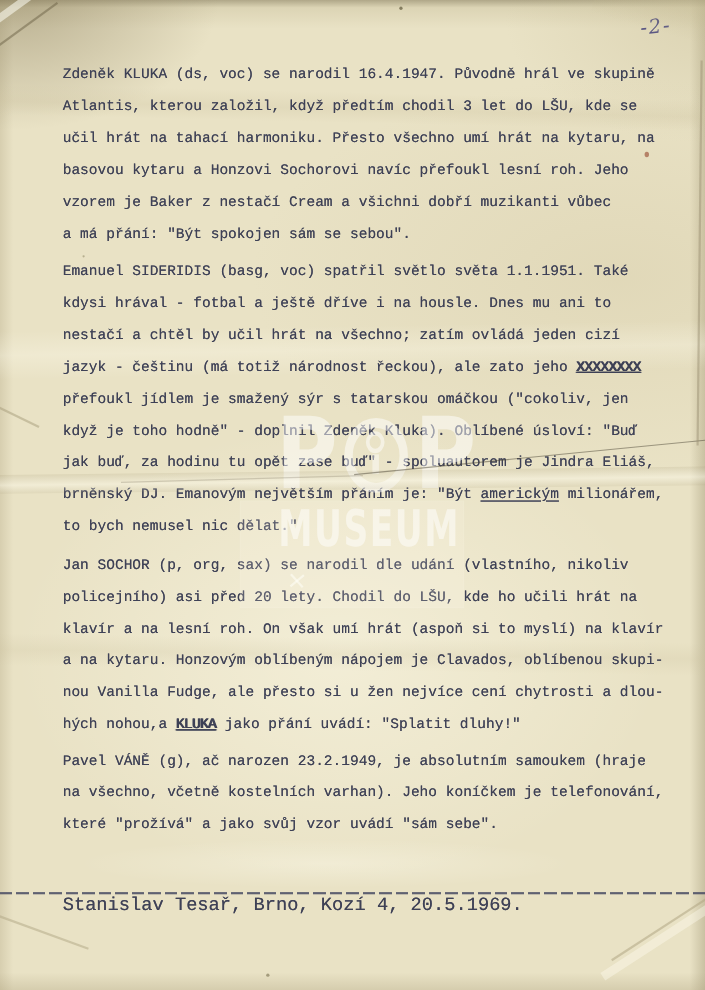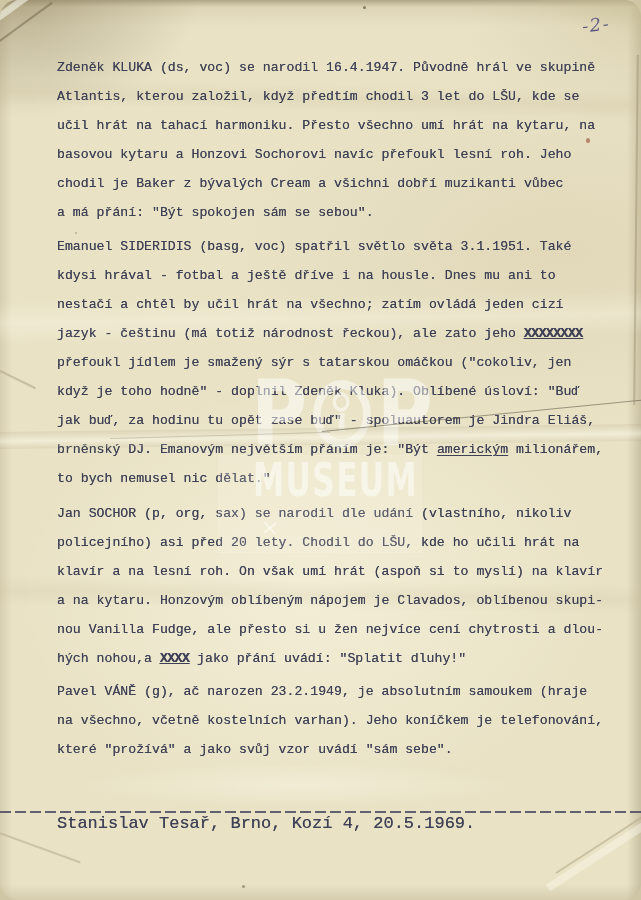--- a/index.html
+++ b/index.html
@@ -9,21 +9,20 @@
       radial-gradient(ellipse 420px 300px at 48% 66%, rgba(255,252,236,.45), rgba(255,252,236,0) 70%),
       radial-gradient(ellipse 480px 260px at 88% 28%, rgba(206,194,156,.30), rgba(206,194,156,0) 70%),
       radial-gradient(ellipse 300px 190px at 2% 0%, rgba(137,125,92,.50), rgba(137,125,92,0) 62%),
       radial-gradient(ellipse 260px 160px at 100% 2%, rgba(196,186,148,.35), rgba(196,186,148,0) 70%),
       linear-gradient(180deg, rgba(128,118,86,.55) 0px, rgba(186,176,138,.28) 7px, rgba(0,0,0,0) 26px),
       linear-gradient(0deg, rgba(168,156,120,.30) 0px, rgba(0,0,0,0) 16px),
       linear-gradient(90deg, rgba(168,156,120,.28) 0px, rgba(0,0,0,0) 12px),
       linear-gradient(270deg, rgba(148,138,104,.38) 0px, rgba(0,0,0,0) 14px),
       var(--paper,#e9e2c5);
     font-family:"Liberation Mono","DejaVu Sans Mono",monospace;
-    border-radius:17px;
   }
   
   .band{position:absolute;left:-10px;width:680px;pointer-events:none;z-index:1;}
   .band.b1{top:84px;height:28px;transform:rotate(1.3deg);
     background:linear-gradient(180deg,rgba(205,195,160,0) 0%,rgba(205,195,160,.28) 55%,rgba(205,195,160,0) 100%);}
   .band.b2{top:296px;height:44px;transform:rotate(-0.9deg);
     background:linear-gradient(180deg,rgba(255,252,238,0) 0%,rgba(255,252,238,.30) 50%,rgba(255,252,238,0) 100%);}
   .band.b3{top:580px;height:30px;transform:rotate(0.8deg);
     background:linear-gradient(180deg,rgba(203,193,158,0) 0%,rgba(203,193,158,.22) 50%,rgba(203,193,158,0) 100%);}
   .band.b4{top:755px;height:60px;
@@ -113,41 +112,41 @@
   <div class="band b3"></div>
   <div class="band b4"></div>
 
   <div class="pagenum">-2-</div>
 
   <div class="para p1">
       <div class="tl">Zdeněk KLUKA (ds, voc) se narodil 16.4.1947. Původně hrál ve skupině</div>
       <div class="tl">Atlantis, kterou založil, když předtím chodil 3 let do LŠU, kde se</div>
       <div class="tl">učil hrát na tahací harmoniku. Přesto všechno umí hrát na kytaru, na</div>
       <div class="tl">basovou kytaru a Honzovi Sochorovi navíc přefoukl lesní roh. Jeho</div>
-      <div class="tl">chodil je Baker z bývalých Cream a všichni dobří muzikanti vůbec</div>
+      <div class="tl">vzorem je Baker z nestačí Cream a všichni dobří muzikanti vůbec</div>
       <div class="tl">a má přání: "Být spokojen sám se sebou".</div>
     </div>
   <div class="para p2">
-      <div class="tl">Emanuel SIDERIDIS (basg, voc) spatřil světlo světa 3.1.1951. Také</div>
+      <div class="tl">Emanuel SIDERIDIS (basg, voc) spatřil světlo světa 1.1.1951. Také</div>
       <div class="tl">kdysi hrával - fotbal a ještě dříve i na housle. Dnes mu ani to</div>
       <div class="tl">nestačí a chtěl by učil hrát na všechno; zatím ovládá jeden cizí</div>
       <div class="tl">jazyk - češtinu (má totiž národnost řeckou), ale zato jeho <span class="xx">XXXXXXXX</span></div>
       <div class="tl">přefoukl jídlem je smažený sýr s tatarskou omáčkou ("cokoliv, jen</div>
       <div class="tl">když je toho hodně" - doplnil Zdeněk Kluka). Oblíbené úsloví: "Buď</div>
       <div class="tl">jak buď, za hodinu tu opět zase buď" - spoluautorem je Jindra Eliáš,</div>
       <div class="tl">brněnský DJ. Emanovým největším přáním je: "Být <span class="u">americkým</span> milionářem,</div>
       <div class="tl">to bych nemusel nic dělat."</div>
     </div>
   <div class="para p3">
       <div class="tl">Jan SOCHOR (p, org, sax) se narodil dle udání (vlastního, nikoliv</div>
       <div class="tl">policejního) asi před 20 lety. Chodil do LŠU, kde ho učili hrát na</div>
       <div class="tl">klavír a na lesní roh. On však umí hrát (aspoň si to myslí) na klavír</div>
       <div class="tl">a na kytaru. Honzovým oblíbeným nápojem je Clavados, oblíbenou skupi-</div>
       <div class="tl">nou Vanilla Fudge, ale přesto si u žen nejvíce cení chytrosti a dlou-</div>
-      <div class="tl">hých nohou,a <span class="xx">XXXX</span> jako přání uvádí: "Splatit dluhy!"</div>
+      <div class="tl">hých nohou,a <span class="xx">KLUKA</span> jako přání uvádí: "Splatit dluhy!"</div>
     </div>
   <div class="para p4">
       <div class="tl">Pavel VÁNĚ (g), ač narozen 23.2.1949, je absolutním samoukem (hraje</div>
       <div class="tl">na všechno, včetně kostelních varhan). Jeho koníčkem je telefonování,</div>
       <div class="tl">které "prožívá" a jako svůj vzor uvádí "sám sebe".</div>
     </div>
 
   <div class="dashline"></div>
   <div class="footer">Stanislav Tesař, Brno, Kozí 4, 20.5.1969.</div>
 

